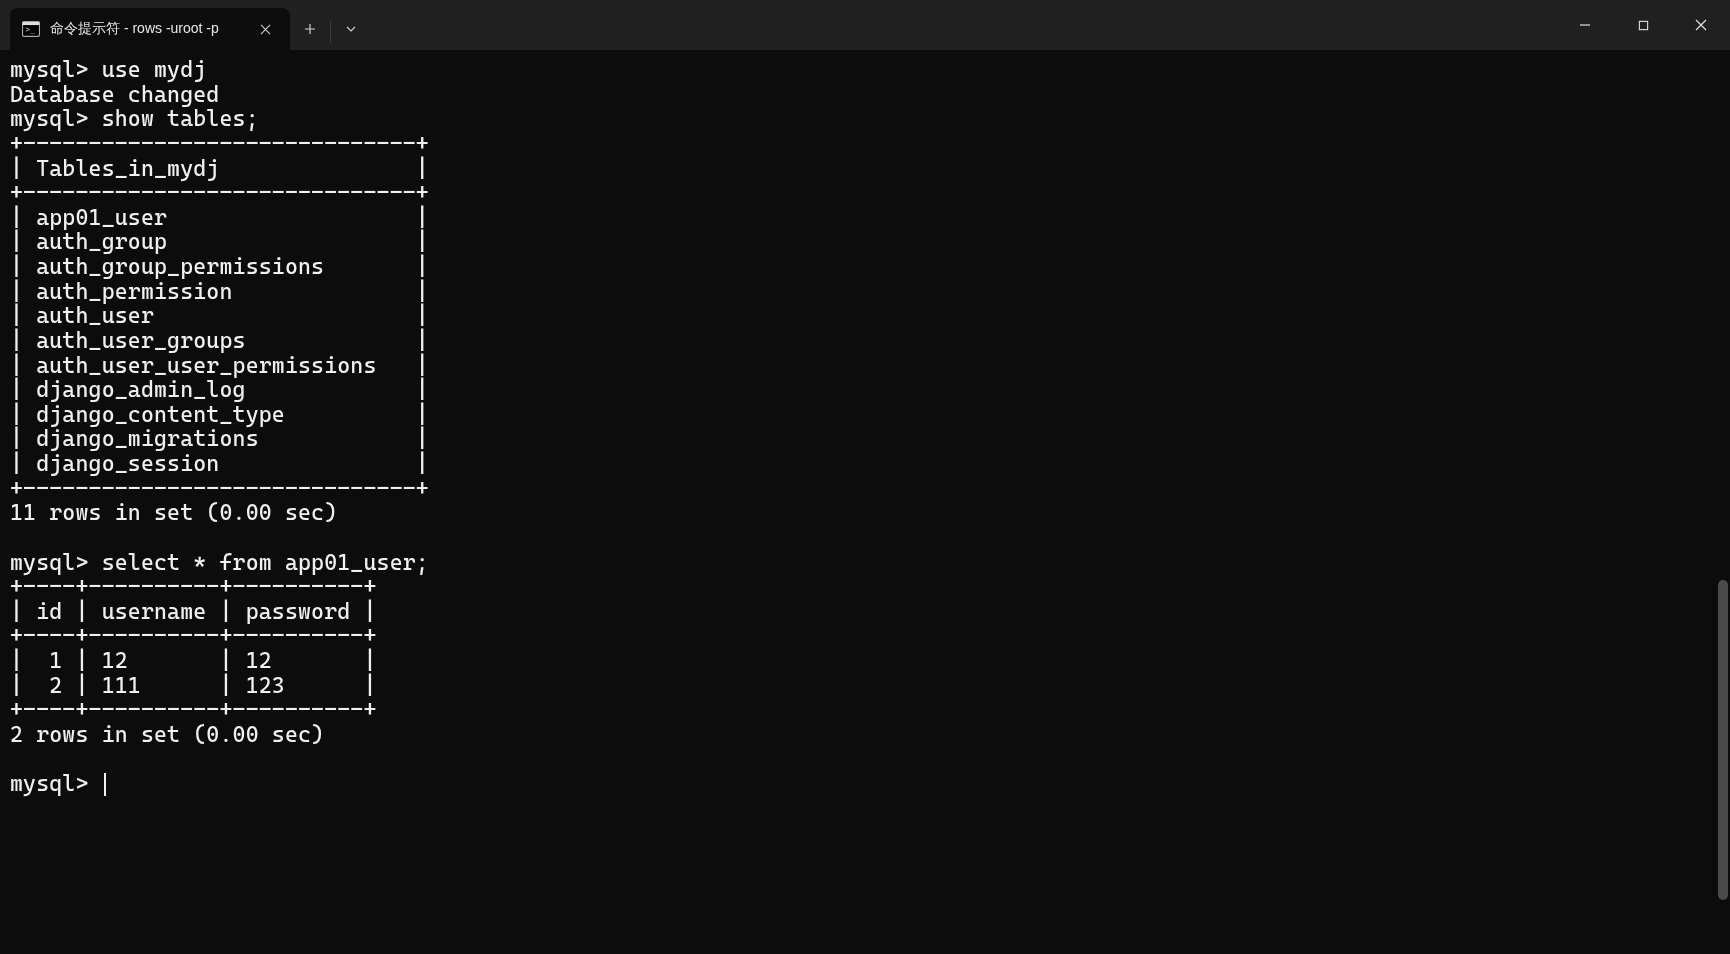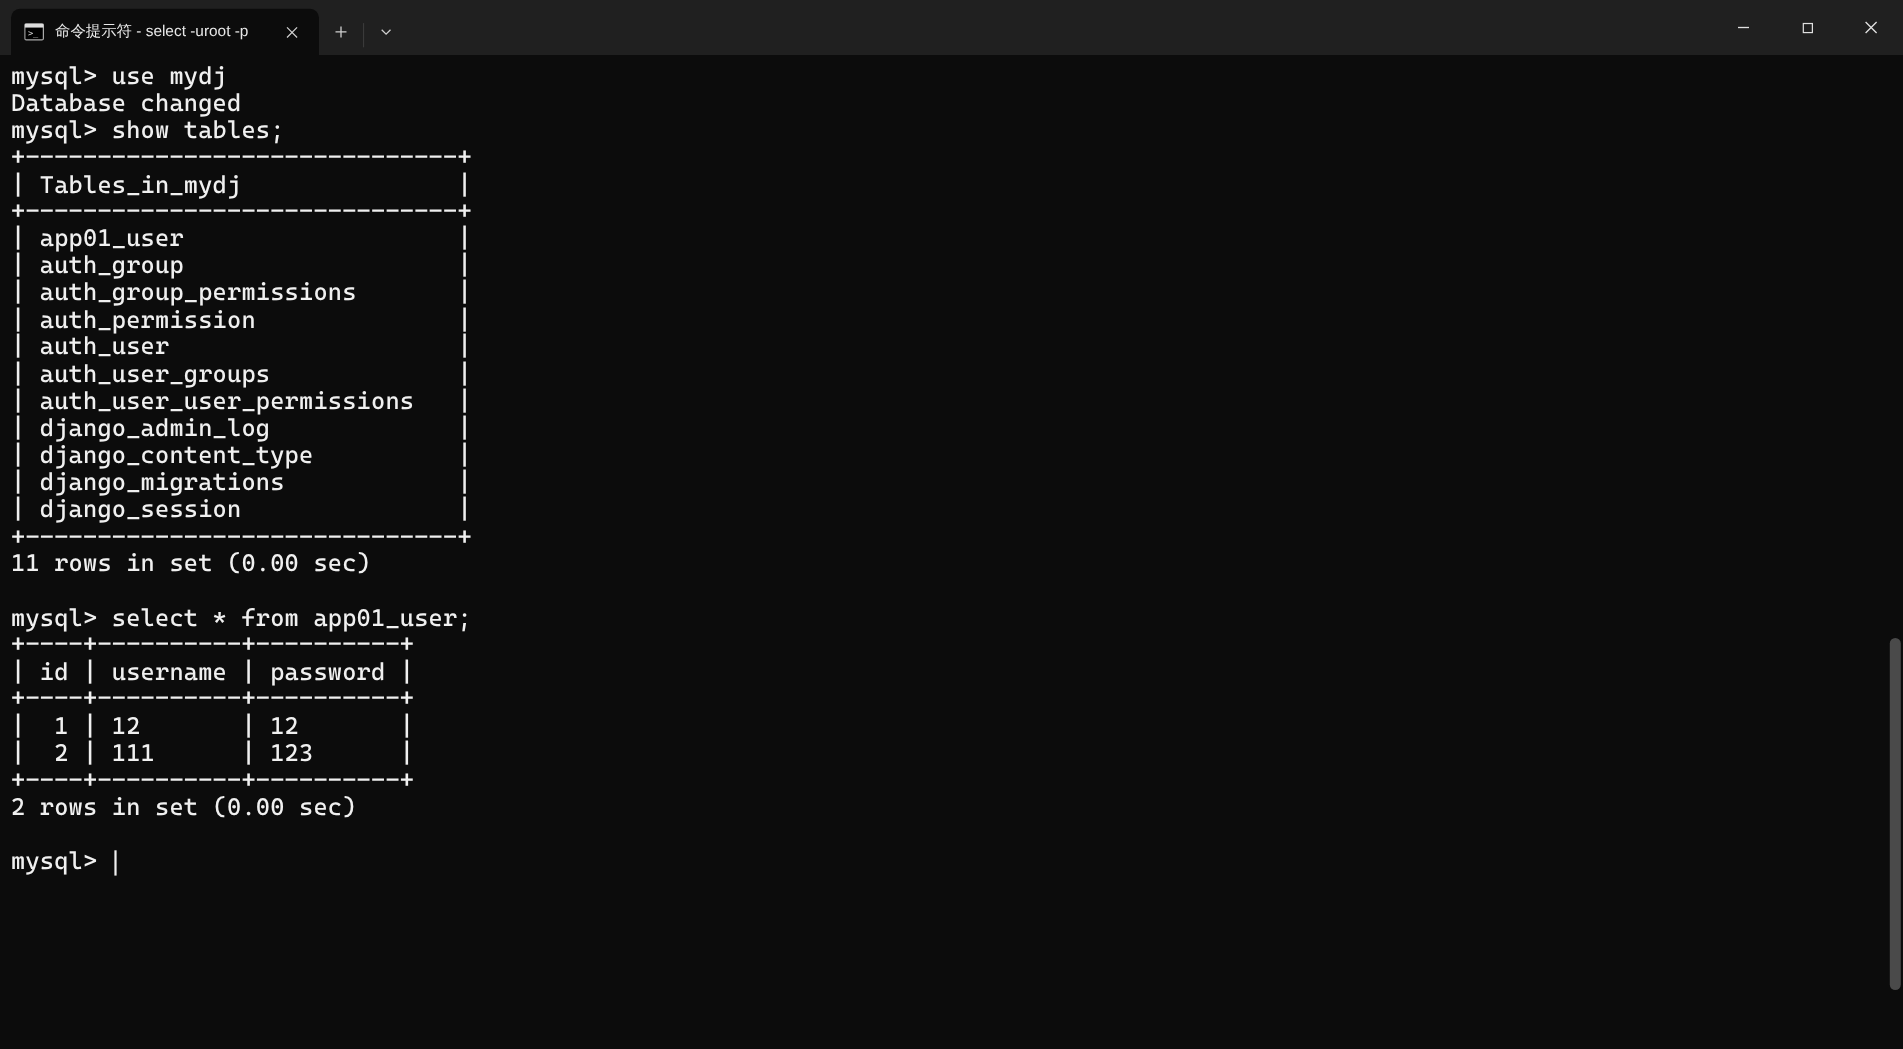--- a/index.html
+++ b/index.html
@@ -139,21 +139,21 @@
 <div class="titlebar">
   <div class="tab-strip">
     <div class="tab">
       <span class="tab-icon">
         <svg viewBox="0 0 16 16">
           <rect x="0.5" y="1.5" width="15" height="13" rx="1.2" fill="#000" stroke="#aaa" stroke-width="1"></rect>
           <rect x="0.5" y="1.5" width="15" height="3" fill="#ddd"></rect>
           <text x="3" y="11" font-size="7" fill="#ddd" font-family="monospace">&gt;_</text>
         </svg>
       </span>
-      <span class="tab-title">命令提示符 - select  -uroot -p</span>
+      <span class="tab-title">命令提示符 - rows  -uroot -p</span>
       <span class="tab-close">
         <svg width="11" height="11" viewBox="0 0 12 12" class="icon-stroke">
             <path d="M1 1 L11 11 M11 1 L1 11"></path>
           </svg>
       </span>
     </div>
     <div class="tabstrip-btn">
       <svg width="12" height="12" viewBox="0 0 12 12" class="icon-stroke">
           <path d="M6 1 V11 M1 6 H11"></path>
         </svg>

